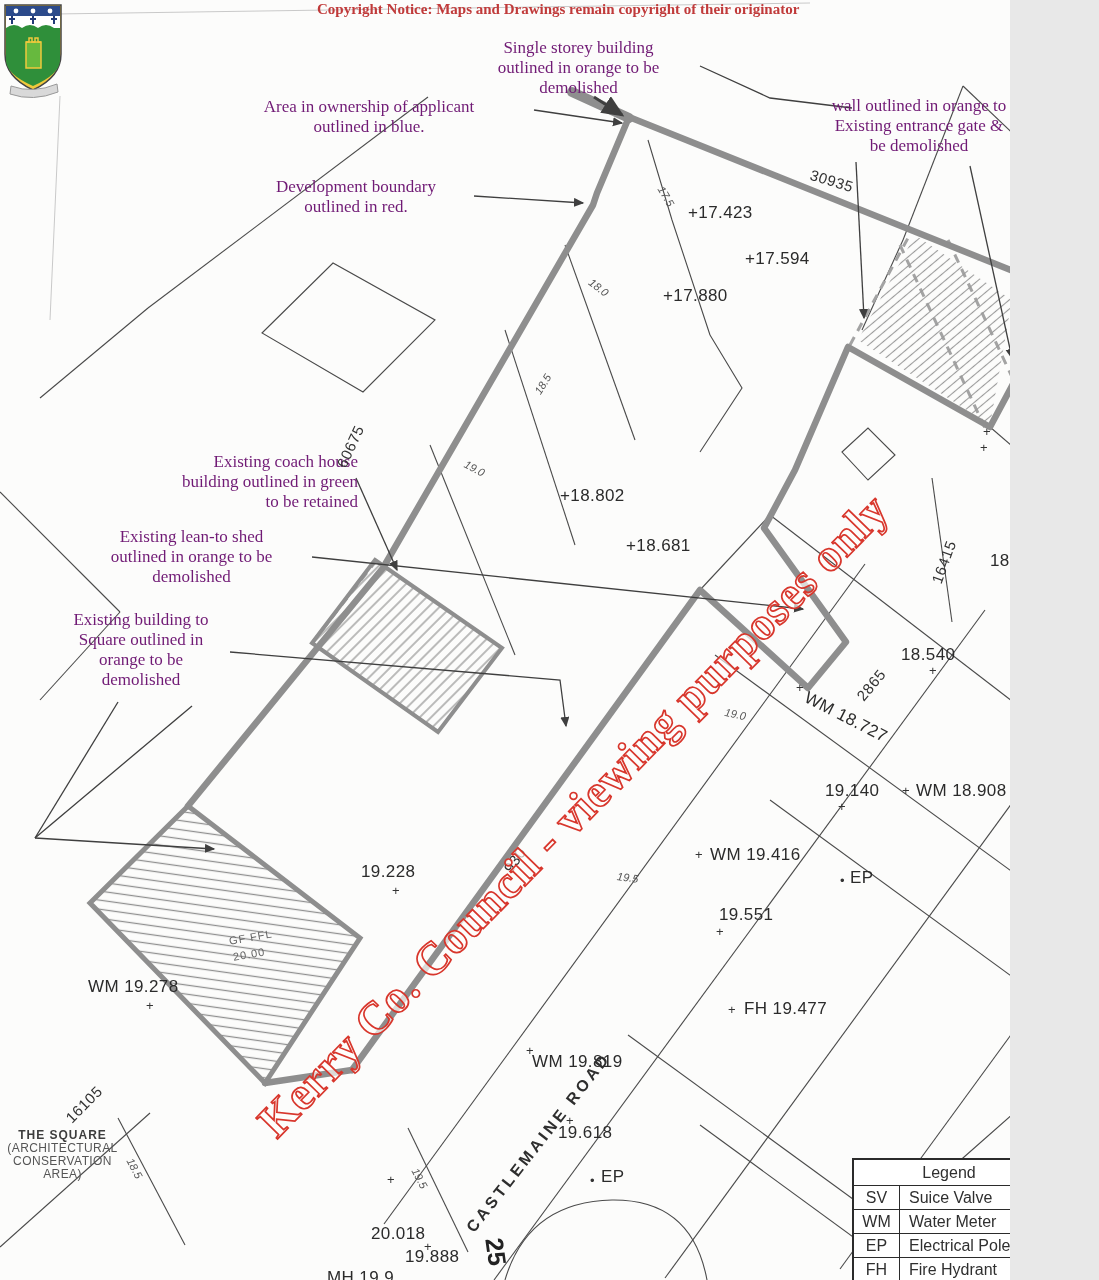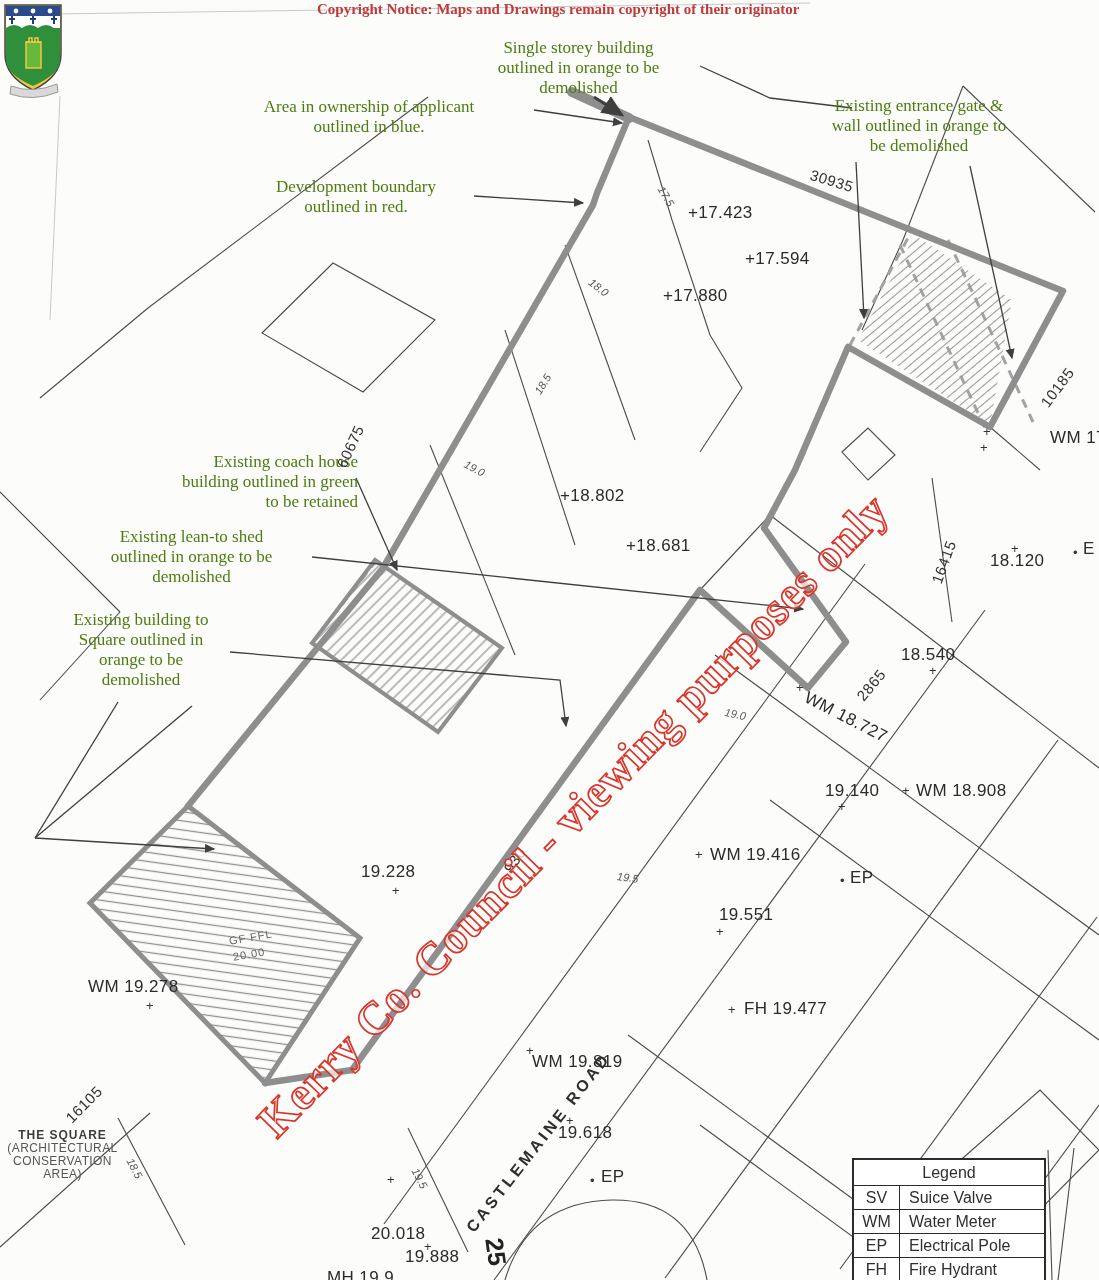--- a/index.html
+++ b/index.html
@@ -1,29 +1,29 @@
 <!DOCTYPE html>
 <html><head>
 <meta charset="utf-8">
 <style>
   html,body{margin:0;padding:0;background:#e8e8e8;}
-  .page{position:relative;width:1099px;height:1280px;overflow:hidden;background:#fcfcfb;
+  .page{position:relative;width:1010px;height:1280px;overflow:hidden;background:#fcfcfb;
         font-family:"Liberation Sans",sans-serif;}
   svg.mapsvg{position:absolute;left:0;top:0;z-index:1;}
   .lbl{position:absolute;white-space:nowrap;transform-origin:0 0;z-index:3;
        font-family:"Liberation Sans",sans-serif;}
   .spot{font-size:17px;color:#2b2b2b;letter-spacing:.4px;}
   .marker{font-size:13px;color:#333;}
   .contour{font-size:11px;font-style:italic;color:#555;}
   .dim{font-size:15px;color:#333;letter-spacing:.6px;}
   .big{font-size:25px;color:#222;font-weight:600;}
   .road{font-size:16px;font-weight:700;letter-spacing:3.5px;color:#2e2e2e;}
   .gf{font-size:11px;color:#666;letter-spacing:1px;}
   .ann{position:absolute;font-family:"Liberation Serif",serif;font-size:17px;line-height:20px;
-       color:#4d7c0f;z-index:3;}
+       color:#701a75;z-index:3;}
   .copyright{position:absolute;left:317px;top:1px;font-family:"Liberation Serif",serif;
        font-size:15px;font-weight:600;color:#c03a3a;z-index:4;white-space:nowrap;}
   .watermark{position:absolute;left:573px;top:815px;transform:translate(-50%,-50%) rotate(-45.6deg);
        font-family:"Liberation Serif",serif;font-weight:700;font-size:46px;letter-spacing:1px;
        white-space:nowrap;color:rgba(255,253,250,.68);-webkit-text-stroke:1.7px #d8362c;
        z-index:5;}
   .corner-block{position:absolute;left:0;top:1128px;width:125px;text-align:center;z-index:3;}
   .corner-title{font-size:12px;font-weight:600;letter-spacing:1px;color:#3d3d3d;}
   .corner-sub{font-size:12px;color:#555;letter-spacing:.4px;line-height:13px;}
   .legend{position:absolute;left:852px;top:1158px;width:190px;border:2px solid #2b2b2b;
@@ -152,22 +152,22 @@
       <div class="ann" style="left: 471px; top: 38px; width: 215px; text-align: center;">
         <div>Single storey building</div>
         <div>outlined in orange to be</div>
         <div>demolished</div>
       </div>
       <div class="ann" style="left: 208px; top: 97px; width: 322px; text-align: center;">
         <div>Area in ownership of applicant</div>
         <div>outlined in blue.</div>
       </div>
       <div class="ann" style="left: 748px; top: 96px; width: 342px; text-align: center;">
+        <div>wall outlined in orange to</div>
         <div>Existing entrance gate &amp;</div>
-        <div>wall outlined in orange to</div>
         <div>be demolished</div>
       </div>
       <div class="ann" style="left: 240px; top: 177px; width: 232px; text-align: center;">
         <div>Development boundary</div>
         <div>outlined in red.</div>
       </div>
       <div class="ann" style="left: 130px; top: 452px; width: 228px; text-align: right;">
         <div>Existing coach house</div>
         <div>building outlined in green</div>
         <div>to be retained</div>

